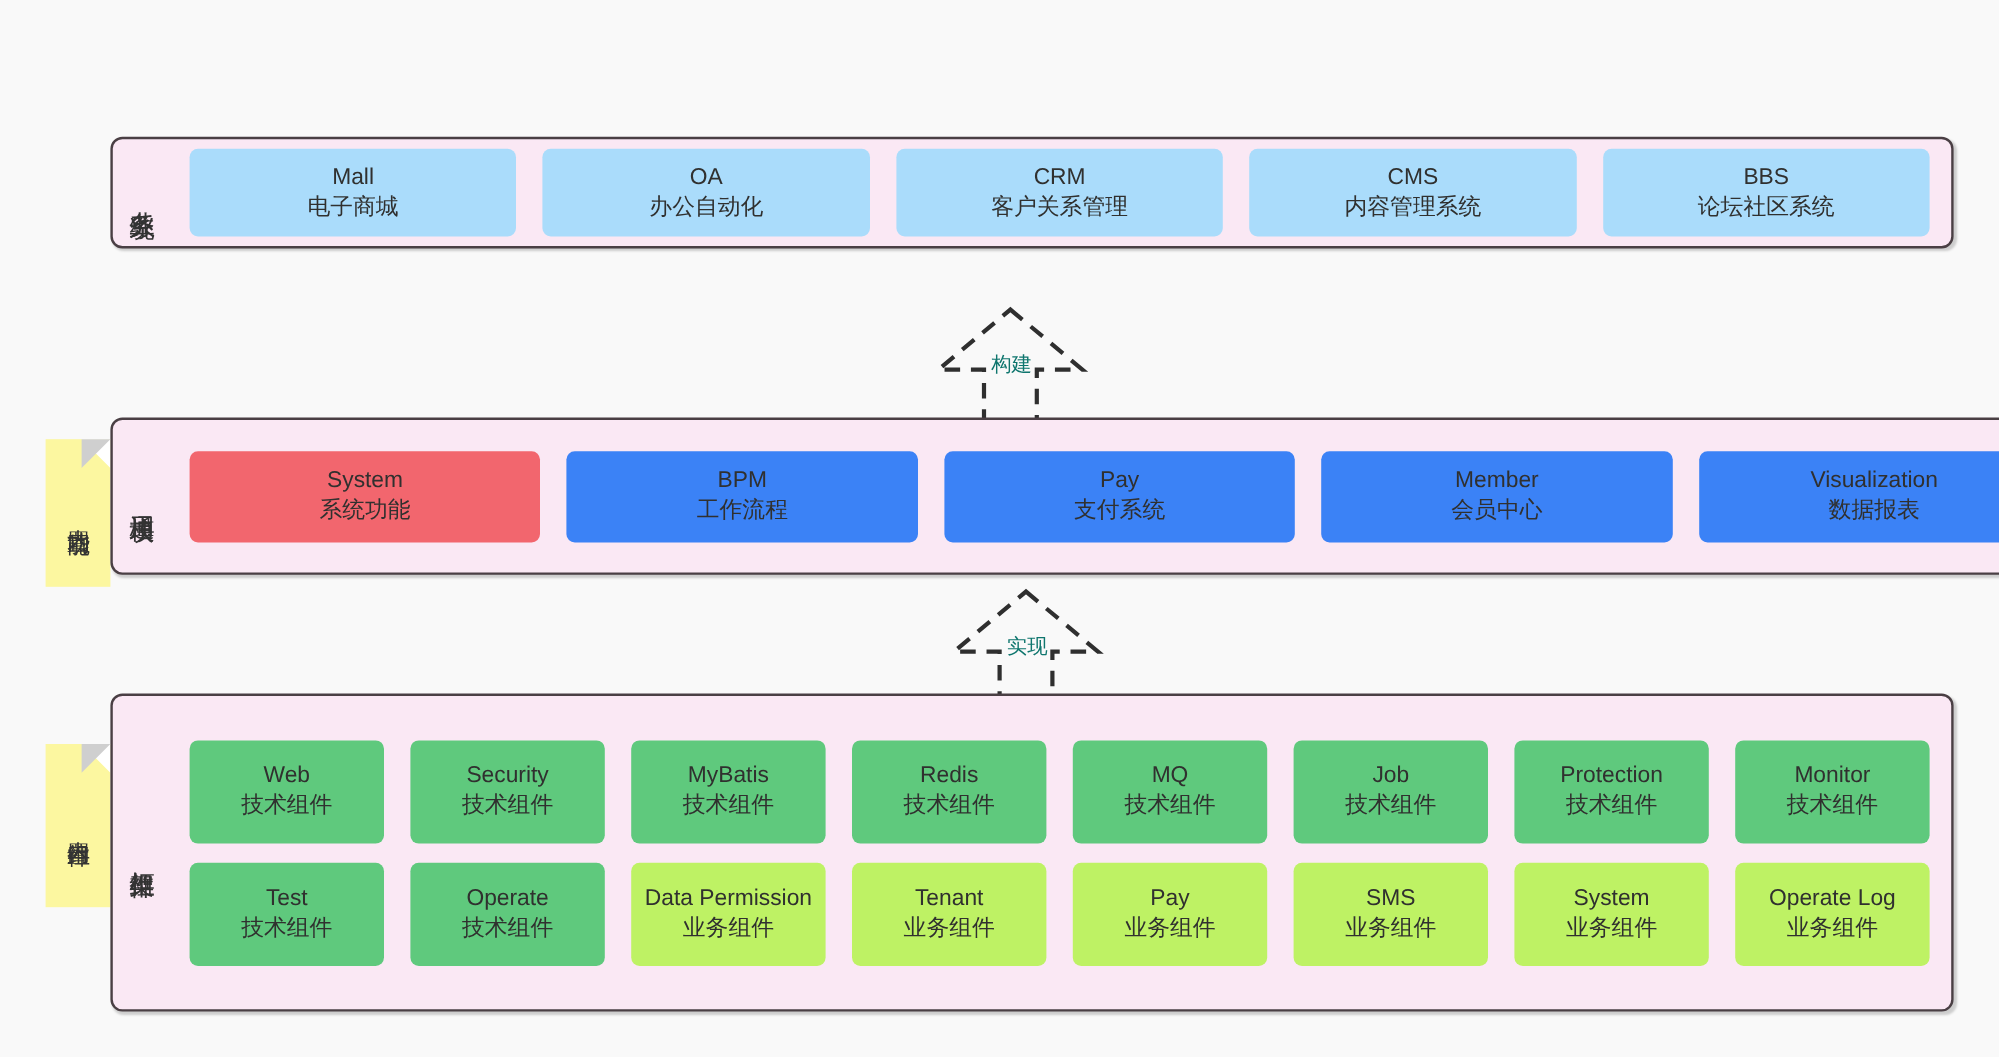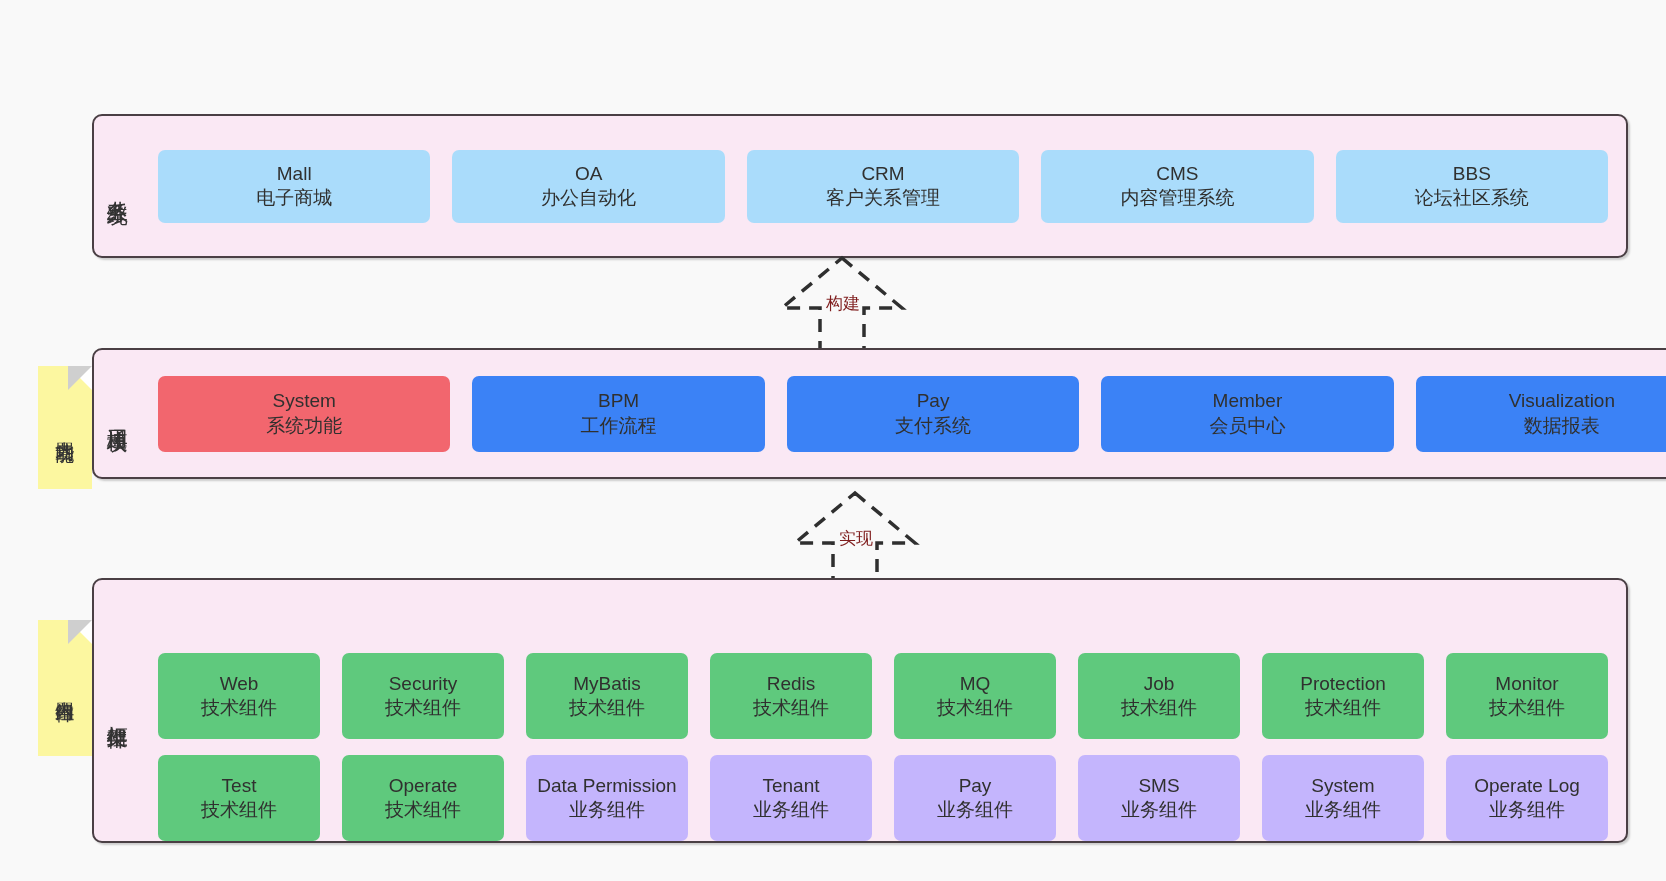--- a/index.html
+++ b/index.html
@@ -75,38 +75,38 @@
     user-select: none;
   }
   .tile .t-name { display: block; }
   .tile .t-sub  { display: block; }
 
   
   .c-blue      { background: #aadcfb; }
   .c-red       { background: #f2666e; }
   .c-pink      { background: #3b82f6; }
   .c-green     { background: #5fc97d; }
-  .c-lgreen    { background: #c4b5fd; }
+  .c-lgreen    { background: #bef264; }
 
   
   #band-business {
-    left: 92px;  top: 114px;  width: 1536px; height: 144px;
+    left: 92px;  top: 114px;  width: 1536px; height: 93px;
   }
   #band-business .tile { height: 73px; }
 
   #band-modules {
     left: 92px;  top: 348px;  width: 1636px; height: 131px;
   }
   #band-modules .tile { height: 76px; }
 
   #band-framework {
     left: 92px;  top: 578px;  width: 1536px; height: 265px;
   }
   #band-framework .tile { height: 86px; }
-  #band-framework .band-body { gap: 16px; justify-content: flex-end; }
+  #band-framework .band-body { gap: 16px; }
 
   
   .note {
     position: absolute;
     box-sizing: border-box;
     width: 54px;
     background: #fcf7a0;
     color: #333333;
     font-size: 19px;
     line-height: 1.12;
@@ -144,21 +144,21 @@
   
   .uml-arrow {
     position: absolute;
     width: 180px;
     height: 104px;
   }
   .uml-arrow svg { display: block; width: 100%; height: 100%; }
   .uml-label {
     position: absolute;
     font-size: 17px;
-    color: #7f1d1d;
+    color: #0f766e;
     background: transparent;
     white-space: nowrap;
     user-select: none;
   }
   #arrow-build   { left: 752px; top: 252px; }
   #arrow-build .uml-label   { left: 74px; top: 40px; }
   #arrow-implement { left: 765px; top: 487px; }
   #arrow-implement .uml-label { left: 74px; top: 40px; }
 </style>
 </head>

